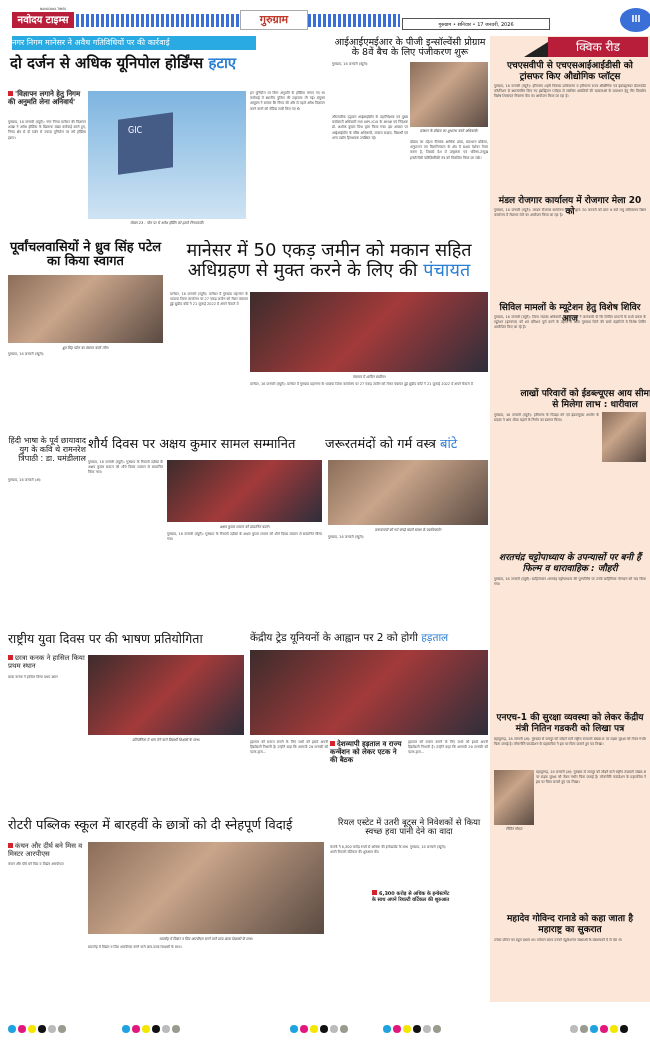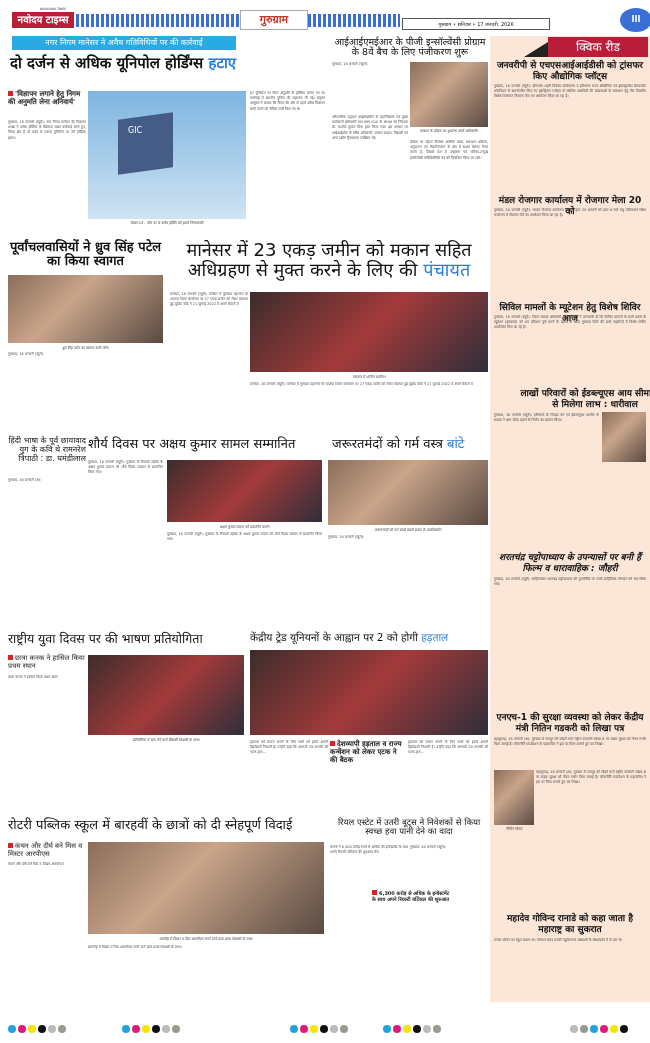--- a/index.html
+++ b/index.html
@@ -5,21 +5,21 @@
 *{box-sizing:border-box;margin:0;padding:0}
 body{width:650px;height:1043px;background:#fff;font-family:"DejaVu Sans",sans-serif;position:relative;overflow:hidden;color:#111}
 .abs{position:absolute}
 .hdr-logo{left:12px;top:12px;width:62px;height:16px;background:#b81d3a;color:#fff;font-weight:bold;font-size:10px;line-height:16px;text-align:center}
 .hdr-small{left:40px;top:7px;font-size:3px;color:#333}
 .hdr-stripes{left:76px;top:14px;width:165px;height:13px;background:repeating-linear-gradient(90deg,#3a6fd8 0 3px,#fff 3px 5px)}
 .hdr-stripes2{left:308px;top:14px;width:92px;height:13px;background:repeating-linear-gradient(90deg,#3a6fd8 0 3px,#fff 3px 5px)}
 .hdr-city{left:240px;top:10px;width:68px;height:20px;border:1px solid #aaa;background:#fff;color:#c0392b;font-weight:bold;font-size:11px;line-height:18px;text-align:center}
 .hdr-date{left:402px;top:18px;width:148px;height:12px;border:1px solid #555;font-size:5px;line-height:10px;text-align:center}
 .hdr-page{left:620px;top:8px;width:32px;height:24px;border-radius:50%;background:#3a6fd8;color:#fff;font-size:8px;line-height:24px;text-align:center;font-weight:bold}
-.kicker{left:12px;top:36px;width:224px;height:14px;background:#29aae2;color:#fff;font-size:8px;line-height:14px;text-align:center}
+.kicker{left:12px;top:36px;width:244px;height:14px;background:#29aae2;color:#fff;font-size:8px;line-height:14px;text-align:left}
 .h-big{font-weight:bold;line-height:1.1;color:#111}
 .blue{color:#2a7fd4}
 .col{font-size:3.5px;line-height:5.2px;color:#444;text-align:justify;overflow:hidden}
 .photo{background:linear-gradient(135deg,#8a6d5a,#c9a58a 40%,#5a4a42)}
 .photo-sky{background:linear-gradient(180deg,#7eb5e0,#cfe3f3)}
 .photo-dark{background:linear-gradient(135deg,#3d2c2c,#a33a3a 50%,#2e2e3a)}
 .caption{font-size:3.5px;color:#333;font-style:italic;text-align:center}
 .qr{left:490px;top:36px;width:160px;height:966px;background:#fbe6d8}
 .qr-tag{left:548px;top:37px;width:100px;height:20px;background:#b81d3a;color:#fff;font-size:12px;line-height:20px;text-align:center}
 .qr-tri{left:524px;top:42px;width:0;height:0;border-left:24px solid transparent;border-bottom:15px solid #222}
@@ -61,37 +61,37 @@
 <div class="abs caption" style="left:410px;top:128px;width:78px;">संस्थान के प्रोग्राम का शुभारंभ करते अधिकारी।</div>
 <div class="abs col" style="left:332px;top:115px;width:76px;height:112px;">औपचारिक उद्घाटन आईआईसीए के महानिदेशक एवं मुख्य कार्यकारी अधिकारी तथा IIIPI-ICAI के अध्यक्ष एवं निदेशक डॉ. अशोक कुमार मिश्र द्वारा किया गया। इस अवसर पर आईआईसीए के वरिष्ठ अधिकारी, संकाय सदस्य, विद्यार्थी एवं अन्य उद्योग हितधारक उपस्थित रहे।</div>
 <div class="abs col" style="left:410px;top:140px;width:78px;height:87px;">प्रोग्राम का उद्देश्य वैश्विक आर्थिक ढांचा, समाधान प्रक्रिया, अनुपालन एवं दिवालियापन के क्षेत्र में सक्षम पेशेवर तैयार करना है, जिससे देश में उत्कृष्टता एवं भविष्य-उन्मुख इन्सॉल्वेंसी पारिस्थितिकी तंत्र को विकसित किया जा सके।</div>
 
 <div class="abs h-big" style="left:8px;top:240px;width:155px;font-size:13px;text-align:center">पूर्वांचलवासियों ने ध्रुव सिंह पटेल का किया स्वागत</div>
 <div class="abs photo" style="left:8px;top:275px;width:155px;height:68px;"></div>
 <div class="abs caption" style="left:8px;top:345px;width:155px;">ध्रुव सिंह पटेल का स्वागत करते लोग।</div>
 <div class="abs col" style="left:8px;top:352px;width:155px;height:75px;">गुरुग्राम, 16 जनवरी (ब्यूरो):</div>
 
 <div class="abs h-big" style="left:170px;top:240px;width:318px;font-size:18px;text-align:center;font-weight:normal">
-  <span>मानेसर में 23 एकड़ जमीन को मकान सहित अधिग्रहण से मुक्त करने के लिए की </span><span class="blue">पंचायत</span>
+  <span>मानेसर में 50 एकड़ जमीन को मकान सहित अधिग्रहण से मुक्त करने के लिए की </span><span class="blue">पंचायत</span>
 </div>
 <div class="abs col" style="left:170px;top:292px;width:78px;height:135px;">मानेसर, 16 जनवरी (ब्यूरो): मानेसर में गुरुग्राम महानगर के भाजपा जिला कार्यालय पर 27 एकड़ जमीन को लेकर पंचायत हुई सुप्रीम कोर्ट ने 21 जुलाई 2022 में अपने फैसले में</div>
 <div class="abs photo-dark" style="left:250px;top:292px;width:238px;height:80px;"></div>
 <div class="abs caption" style="left:250px;top:374px;width:238px;">पंचायत में शामिल ग्रामीण।</div>
 <div class="abs col" style="left:250px;top:382px;width:238px;height:45px;">मानेसर, 16 जनवरी (ब्यूरो): मानेसर में गुरुग्राम महानगर के भाजपा जिला कार्यालय पर 27 एकड़ जमीन को लेकर पंचायत हुई सुप्रीम कोर्ट ने 21 जुलाई 2022 में अपने फैसले में</div>
 
 <div class="abs h-big" style="left:8px;top:437px;width:78px;font-size:8px;text-align:right;font-weight:normal">हिंदी भाषा के पूर्व छायावाद युग के कवि थे रामनरेश त्रिपाठी : डा. घमंडीलाल</div>
 <div class="abs col" style="left:8px;top:478px;width:78px;height:140px;">गुरुग्राम, 16 जनवरी (अ):</div>
 
 <div class="abs h-big" style="left:88px;top:437px;width:235px;font-size:13px;font-weight:normal">शौर्य दिवस पर अक्षय कुमार सामल सम्मानित</div>
 <div class="abs col" style="left:88px;top:460px;width:75px;height:158px;">गुरुग्राम, 16 जनवरी (ब्यूरो): गुरुग्राम के निवासी उड़ीसा के अक्षय कुमार सामल को शौर्य दिवस सम्मान से सम्मानित किया गया।</div>
 <div class="abs photo-dark" style="left:167px;top:460px;width:155px;height:62px;"></div>
 <div class="abs caption" style="left:167px;top:524px;width:155px;">अक्षय कुमार सामल को सम्मानित करते।</div>
 <div class="abs col" style="left:167px;top:532px;width:155px;height:86px;">गुरुग्राम, 16 जनवरी (ब्यूरो): गुरुग्राम के निवासी उड़ीसा के अक्षय कुमार सामल को शौर्य दिवस सम्मान से सम्मानित किया गया।</div>
 
-<div class="abs h-big" style="left:332px;top:437px;width:160px;font-size:13px;font-weight:normal">
+<div class="abs h-big" style="left:325px;top:437px;width:160px;font-size:13px;font-weight:normal">
   <span>जरूरतमंदों को गर्म वस्त्र </span><span class="blue">बांटे</span>
 </div>
 <div class="abs photo" style="left:328px;top:460px;width:160px;height:65px;"></div>
 <div class="abs caption" style="left:328px;top:527px;width:160px;">जरूरतमंदों को गर्म कपड़े बांटते संस्था के पदाधिकारी।</div>
 <div class="abs col" style="left:328px;top:535px;width:160px;height:83px;">गुरुग्राम, 16 जनवरी (ब्यूरो):</div>
 
 <div class="abs h-big" style="left:8px;top:632px;width:240px;font-size:12.5px;font-weight:normal">राष्ट्रीय युवा दिवस पर की भाषण प्रतियोगिता</div>
 <div class="abs sidehead" style="left:8px;top:654px;width:78px;">
   <span class="bullet-red"></span><span>छात्रा कनक ने हासिल किया प्रथम स्थान</span>
 </div>
@@ -122,21 +122,21 @@
 <div class="abs col" style="left:330px;top:845px;width:78px;height:157px;">कंपनी ने 6,300 करोड़ रुपये से अधिक की इन्वेस्टमेंट के साथ अपने रियल्टी वर्टिकल की शुरुआत की।</div>
 <div class="abs sidehead" style="left:372px;top:890px;width:78px;font-size:5px;line-height:6px;font-weight:bold;background:#fff">
   <span class="bullet-red"></span><span>6,300 करोड़ से अधिक के इन्वेस्टमेंट के साथ अपने रियल्टी वर्टिकल की शुरुआत</span>
 </div>
 <div class="abs col" style="left:410px;top:845px;width:78px;height:157px;">गुरुग्राम, 16 जनवरी (ब्यूरो):</div>
 
 <div class="abs qr"></div>
 <div class="abs qr-tri"></div>
 <div class="abs qr-tag">क्विक रीड</div>
 
-<div class="abs qh" style="left:494px;top:60px;width:152px;">जनवरीपी से एचएसआईआईडीसी को ट्रांसफर किए औद्योगिक प्लॉट्स</div>
+<div class="abs qh" style="left:494px;top:60px;width:152px;">एचएसवीपी से एचएसआईआईडीसी को ट्रांसफर किए औद्योगिक प्लॉट्स</div>
 <div class="abs col" style="left:494px;top:84px;width:152px;height:108px;">गुरुग्राम, 16 जनवरी (ब्यूरो): हरियाणा शहरी विकास प्राधिकरण व हरियाणा राज्य औद्योगिक एवं इंफ्रास्ट्रक्चर डेवलपमेंट कॉर्पोरेशन से स्थानांतरित किए गए इंडस्ट्रियल प्लॉट्स से संबंधित आवंटियों की समस्याओं के समाधान हेतु तीन दिवसीय विशेष शिकायत निवारण कैंप का आयोजन किया जा रहा है।</div>
 
 <div class="abs qh" style="left:494px;top:195px;width:152px;">मंडल रोजगार कार्यालय में रोजगार मेला 20 को</div>
 <div class="abs col" style="left:494px;top:208px;width:152px;height:92px;">गुरुग्राम, 16 जनवरी (ब्यूरो): मण्डल रोजगार कार्यालय गुरुग्राम द्वारा 20 जनवरी को प्रातः 9 बजे लघु सचिवालय स्थित कार्यालय में रोजगार मेले का आयोजन किया जा रहा है।</div>
 
 <div class="abs qh" style="left:494px;top:302px;width:152px;">सिविल मामलों के म्यूटेशन हेतु विशेष शिविर आज</div>
 <div class="abs col" style="left:494px;top:315px;width:152px;height:70px;">गुरुग्राम, 16 जनवरी (ब्यूरो): जिला राजस्व अधिकारी विजय यादव ने जानकारी दी कि सिविल मामलों के सभी प्रकार के म्यूटेशन (इंतकाल) को शत प्रतिशत पूर्ण करने के उद्देश्य से आज गुरुग्राम जिले की सभी तहसीलों में विशेष शिविर आयोजित किए जा रहे हैं।</div>
 
 <div class="abs qh" style="left:494px;top:388px;width:152px;margin-left:25px;">लाखों परिवारों को ईडब्ल्यूएस आय सीमा बढ़ने से मिलेगा लाभ : धारीवाल</div>
 <div class="abs col" style="left:494px;top:413px;width:105px;height:135px;">गुरुग्राम, 16 जनवरी (ब्यूरो): हरियाणा के पिछड़ा वर्ग एवं ईडब्ल्यूएस आयोग के सदस्य ने आय सीमा बढ़ाने के निर्णय का स्वागत किया।</div>

